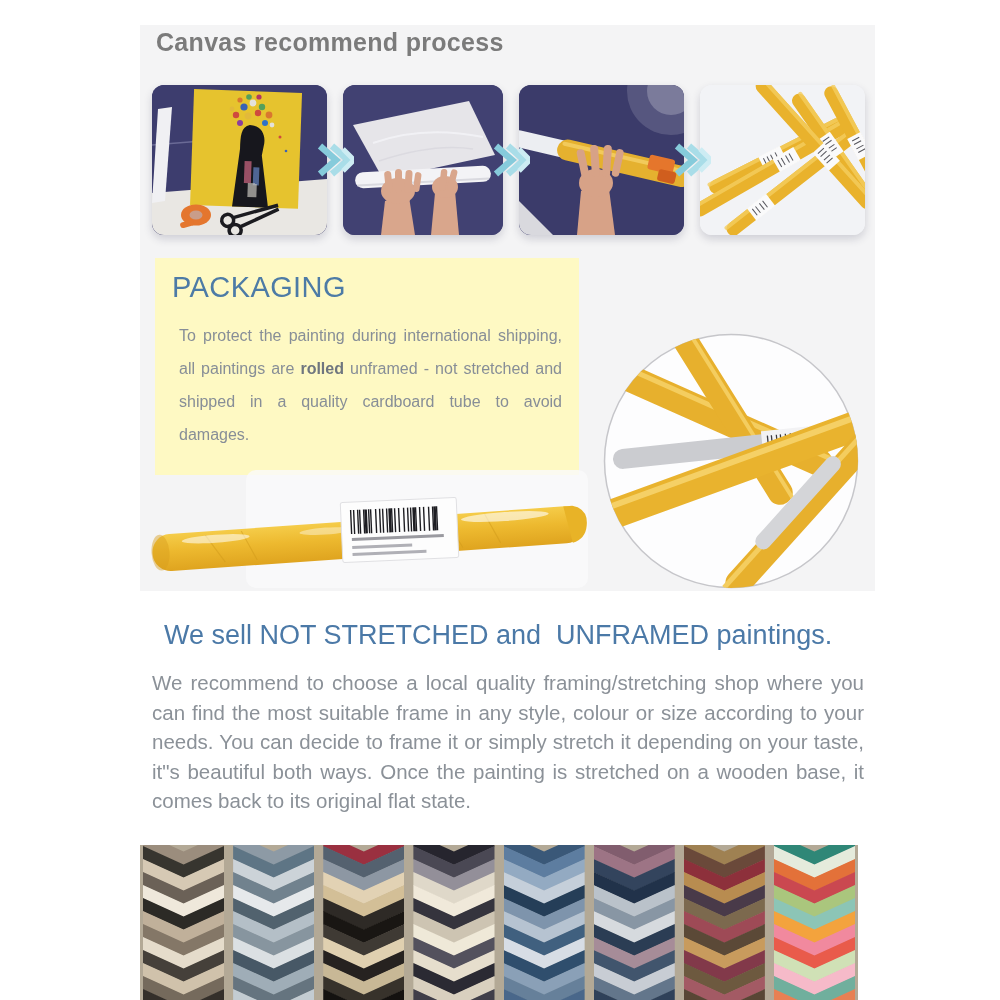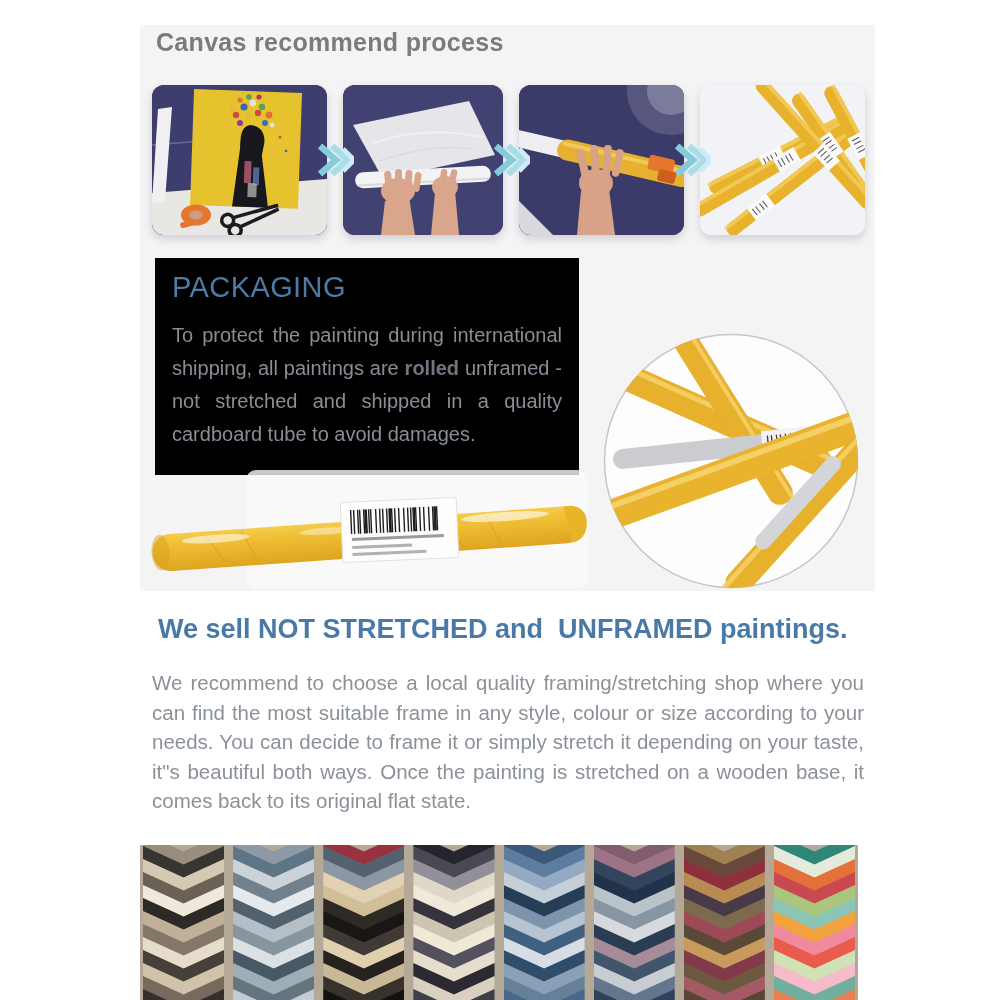--- a/index.html
+++ b/index.html
@@ -12,31 +12,31 @@
          color:var(--title_gray,#7b7b7b);letter-spacing:.3px;}
 
   .steps{position:absolute;left:152px;top:84px;width:713px;height:152px;display:flex;align-items:center;}
   .step{margin:0;flex:none;width:175px;height:150px;border-radius:12px;overflow:hidden;
         box-shadow:0 4px 9px rgba(40,40,70,.18);background:#3d3d6e;}
   .step.s2{width:160px}.step.s3{width:165px}.step.s4{width:165px;background:#f2f3f6;}
   .step svg{display:block;width:100%;height:100%;}
   .arrow{flex:none;width:16px;height:46px;position:relative;}
   .arrow svg{position:absolute;left:-11px;top:1px;width:38px;height:44px;}
 
-  .pack-box{position:absolute;left:155px;top:258px;width:424px;height:217px;background:#000000;}
+  .pack-box{position:absolute;left:155px;top:258px;width:424px;height:217px;background:#fef9c3;}
   .pack-box h2{margin:13px 0 0 17px;font-size:29px;font-weight:500;color:var(--heading_blue,#4d7ba6);letter-spacing:.4px;}
-  .pack-box p{margin:15px 17px 0 17px;font-size:20px;line-height:33px;color:var(--body_gray,#878e97);text-align:justify;}
+  .pack-box p{margin:15px 17px 0 24px;font-size:16px;line-height:33px;color:var(--body_gray,#878e97);text-align:justify;}
   .pack-box b{color:#6f767f;}
 
   .circle-photo{position:absolute;left:602px;top:332px;width:258px;height:258px;}
   .circle-photo svg{display:block;width:100%;height:100%;}
   .tube-photo{position:absolute;left:146px;top:468px;width:448px;height:124px;}
   .tube-photo svg{display:block;width:100%;height:100%;}
 
-  .sell{position:absolute;left:152px;top:608px;width:714px;margin:6px;font-size:27px;font-weight:700;
+  .sell{position:absolute;left:152px;top:608px;width:714px;margin:12px;font-size:27px;font-weight:400;
         color:var(--sell_blue,#4b79a7);white-space:pre-wrap;}
   .recommend{position:absolute;left:152px;top:668px;width:712px;margin:0;font-size:20.5px;line-height:29.5px;
         color:var(--para_gray,#8b9198);text-align:justify;}
 
   .frames{position:absolute;left:140px;top:845px;width:718px;height:155px;background:var(--shelf_tan,#b3a996);
         display:flex;gap:9px;padding:0 3px;box-sizing:border-box;overflow:hidden;}
   .frame-col{flex:1;overflow:hidden;}
   .chev{height:32px;margin-top:-19px;
         clip-path:polygon(0 0,50% 58%,100% 0,100% 42%,50% 100%,0 42%);}
   .chev:first-child{margin-top:-12px;}

